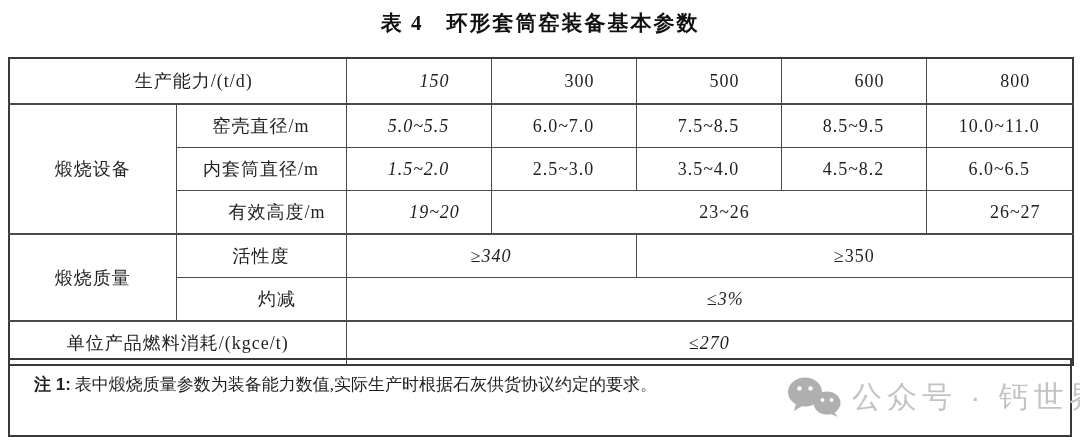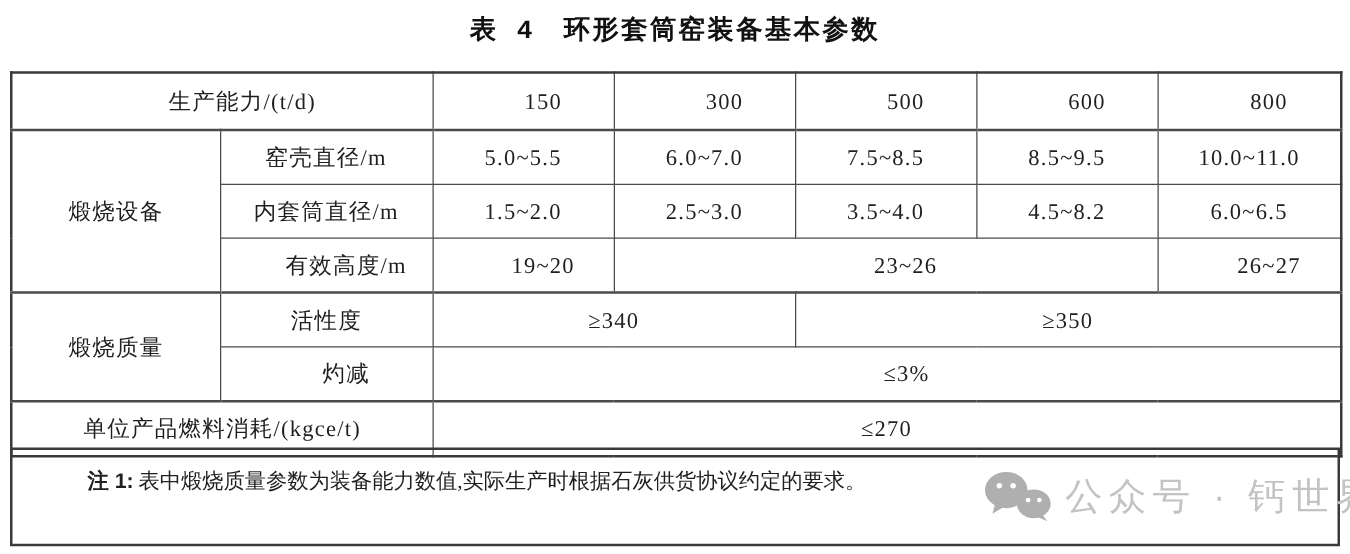--- a/index.html
+++ b/index.html
@@ -13,21 +13,21 @@
     height: 443px;
     background: #ffffff;
     overflow: hidden;
     font-family: "Liberation Serif", "DejaVu Serif", serif;
     color: #1f1f1f;
   }
   .title {
     margin: 0;
     padding-top: 9px;
     text-align: center;
-    font-family: Liberation Mono, monospace;
+    font-family: Liberation Serif, serif;
     font-size: 21px;
     font-weight: bold;
     letter-spacing: 2px;
     color: #111111;
   }
   table.ptable {
     position: absolute;
     left: 8px;
     top: 57px;
     width: 1064px;
@@ -39,32 +39,32 @@
   table.ptable td {
     border: 1px solid #4a4a4a;
     text-align: center;
     vertical-align: middle;
     padding: 0 4px;
     height: 42px;
     letter-spacing: 1px;
   }
   tr.r-header td { height: 44px; }
   tr.thick-bottom td { border-bottom-width: 2px; padding-left: 36px; }
-  td.vl { border-left-width: 2px; }
+  td.vl { border-left-width: 2px; font-style: italic; }
   td.group-label { letter-spacing: 6px; }
   td.sub-short { letter-spacing: 5px; }
   .notes {
     position: absolute;
     left: 8px;
     top: 358px;
     width: 1064px;
     height: 79px;
     border: 2px solid #3a3a3a;
     box-sizing: border-box;
-    padding: 9px 10px 0 60px;
+    padding: 9px 10px 0 24px;
     font-size: 17px;
     line-height: 31px;
     color: #1f1f1f;
   }
   .note-label {
     font-family: "Liberation Sans", "DejaVu Sans", sans-serif;
     font-weight: bold;
     margin-right: 4px;
   }
   .watermark {

